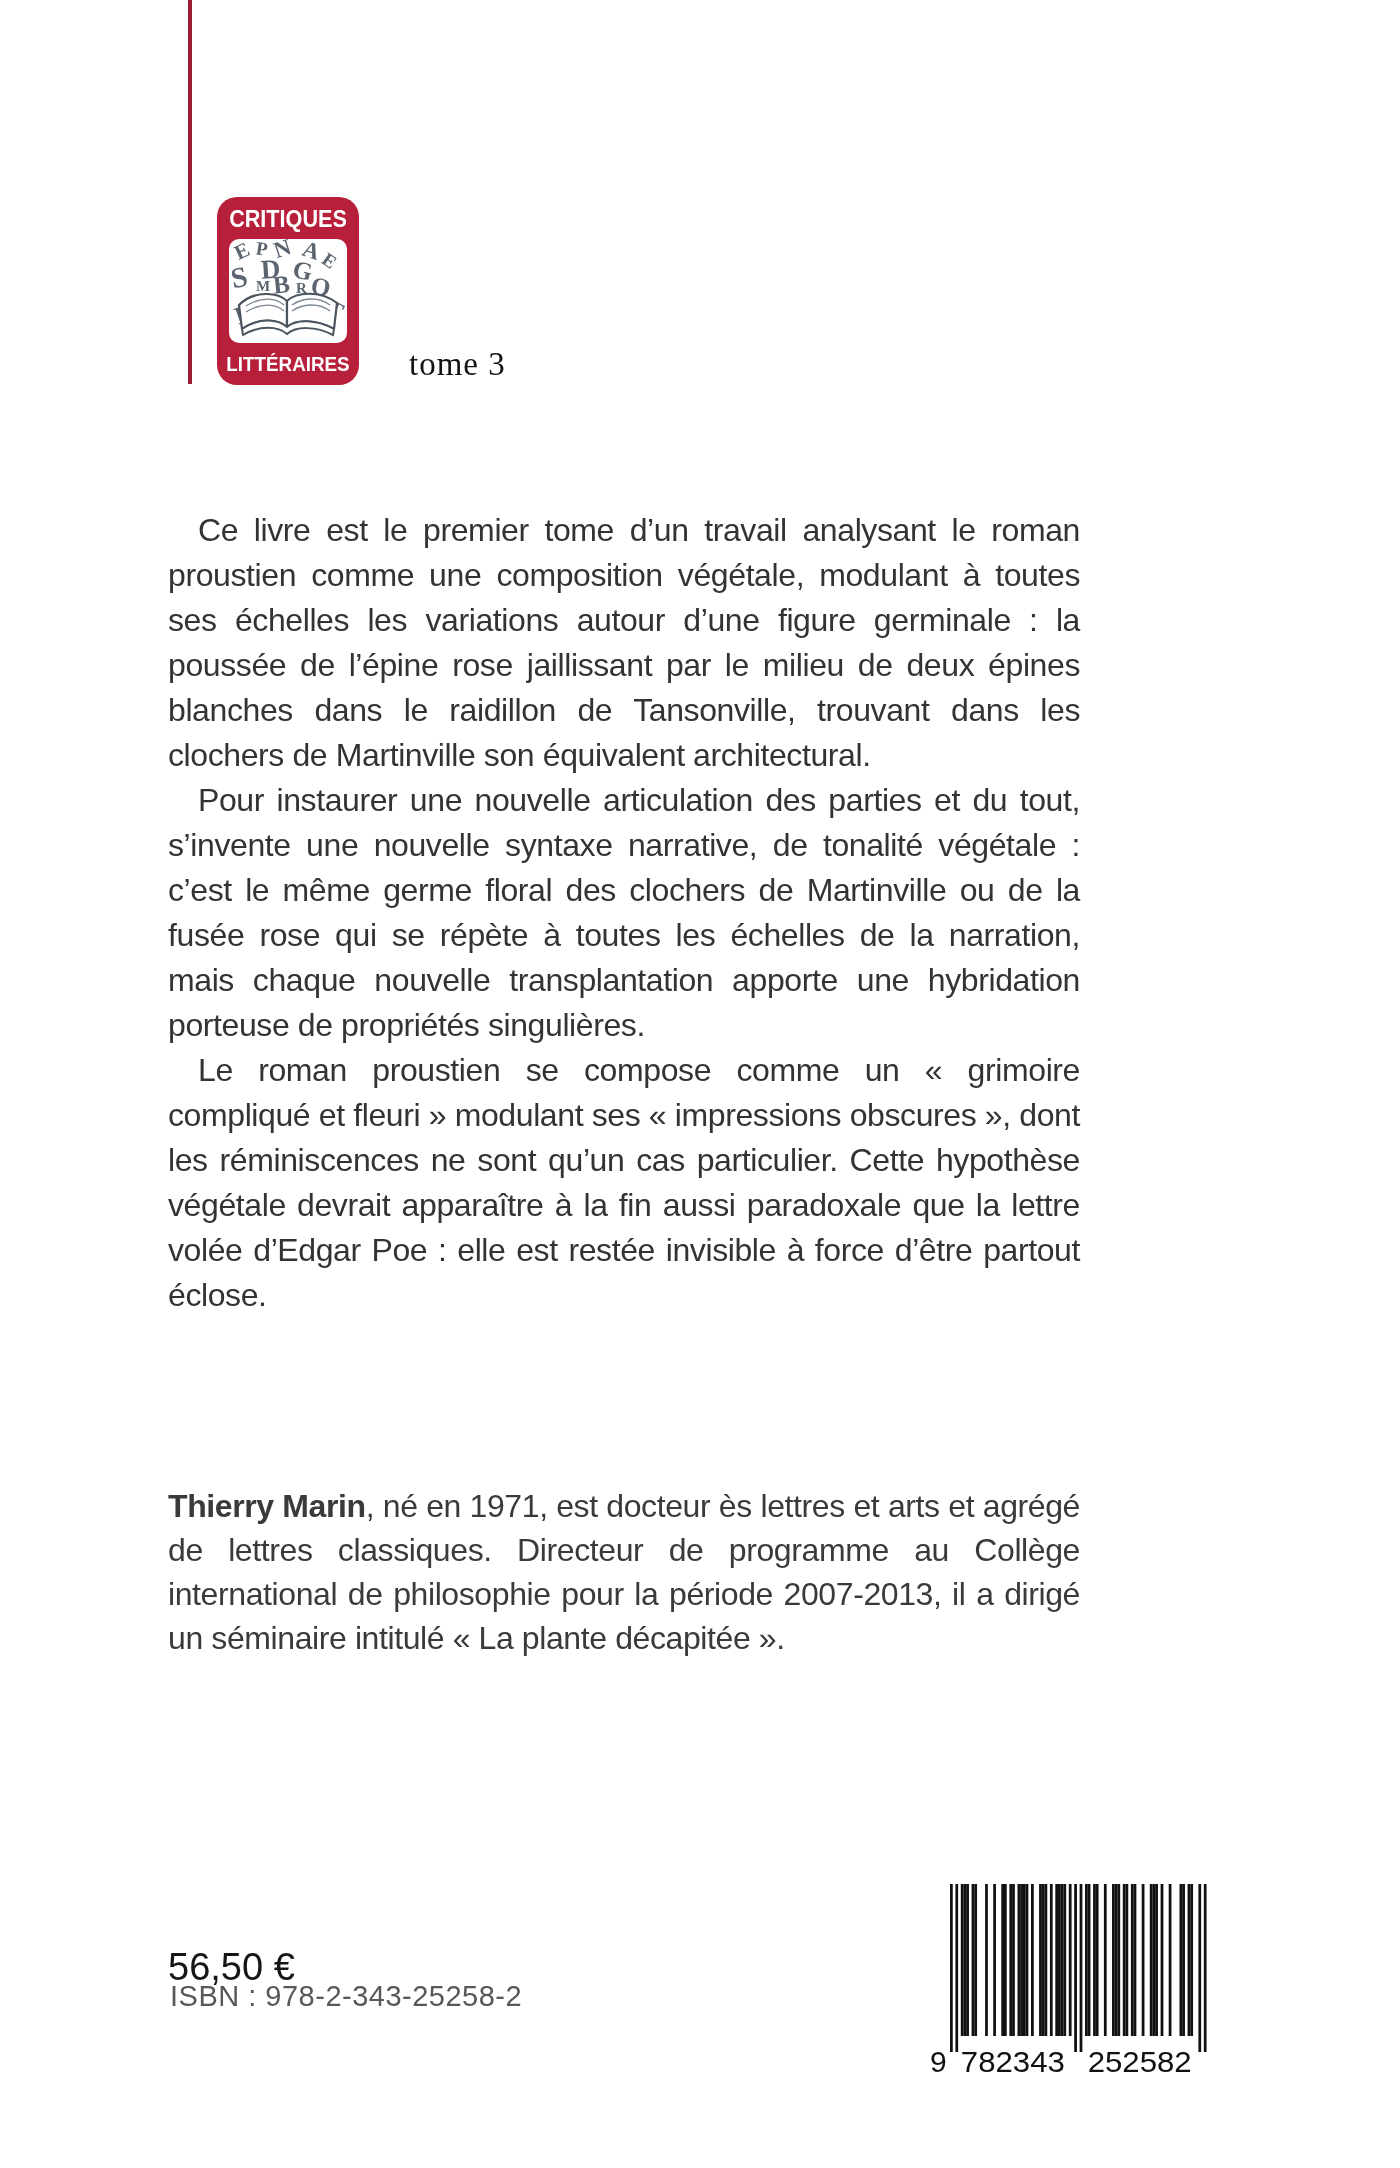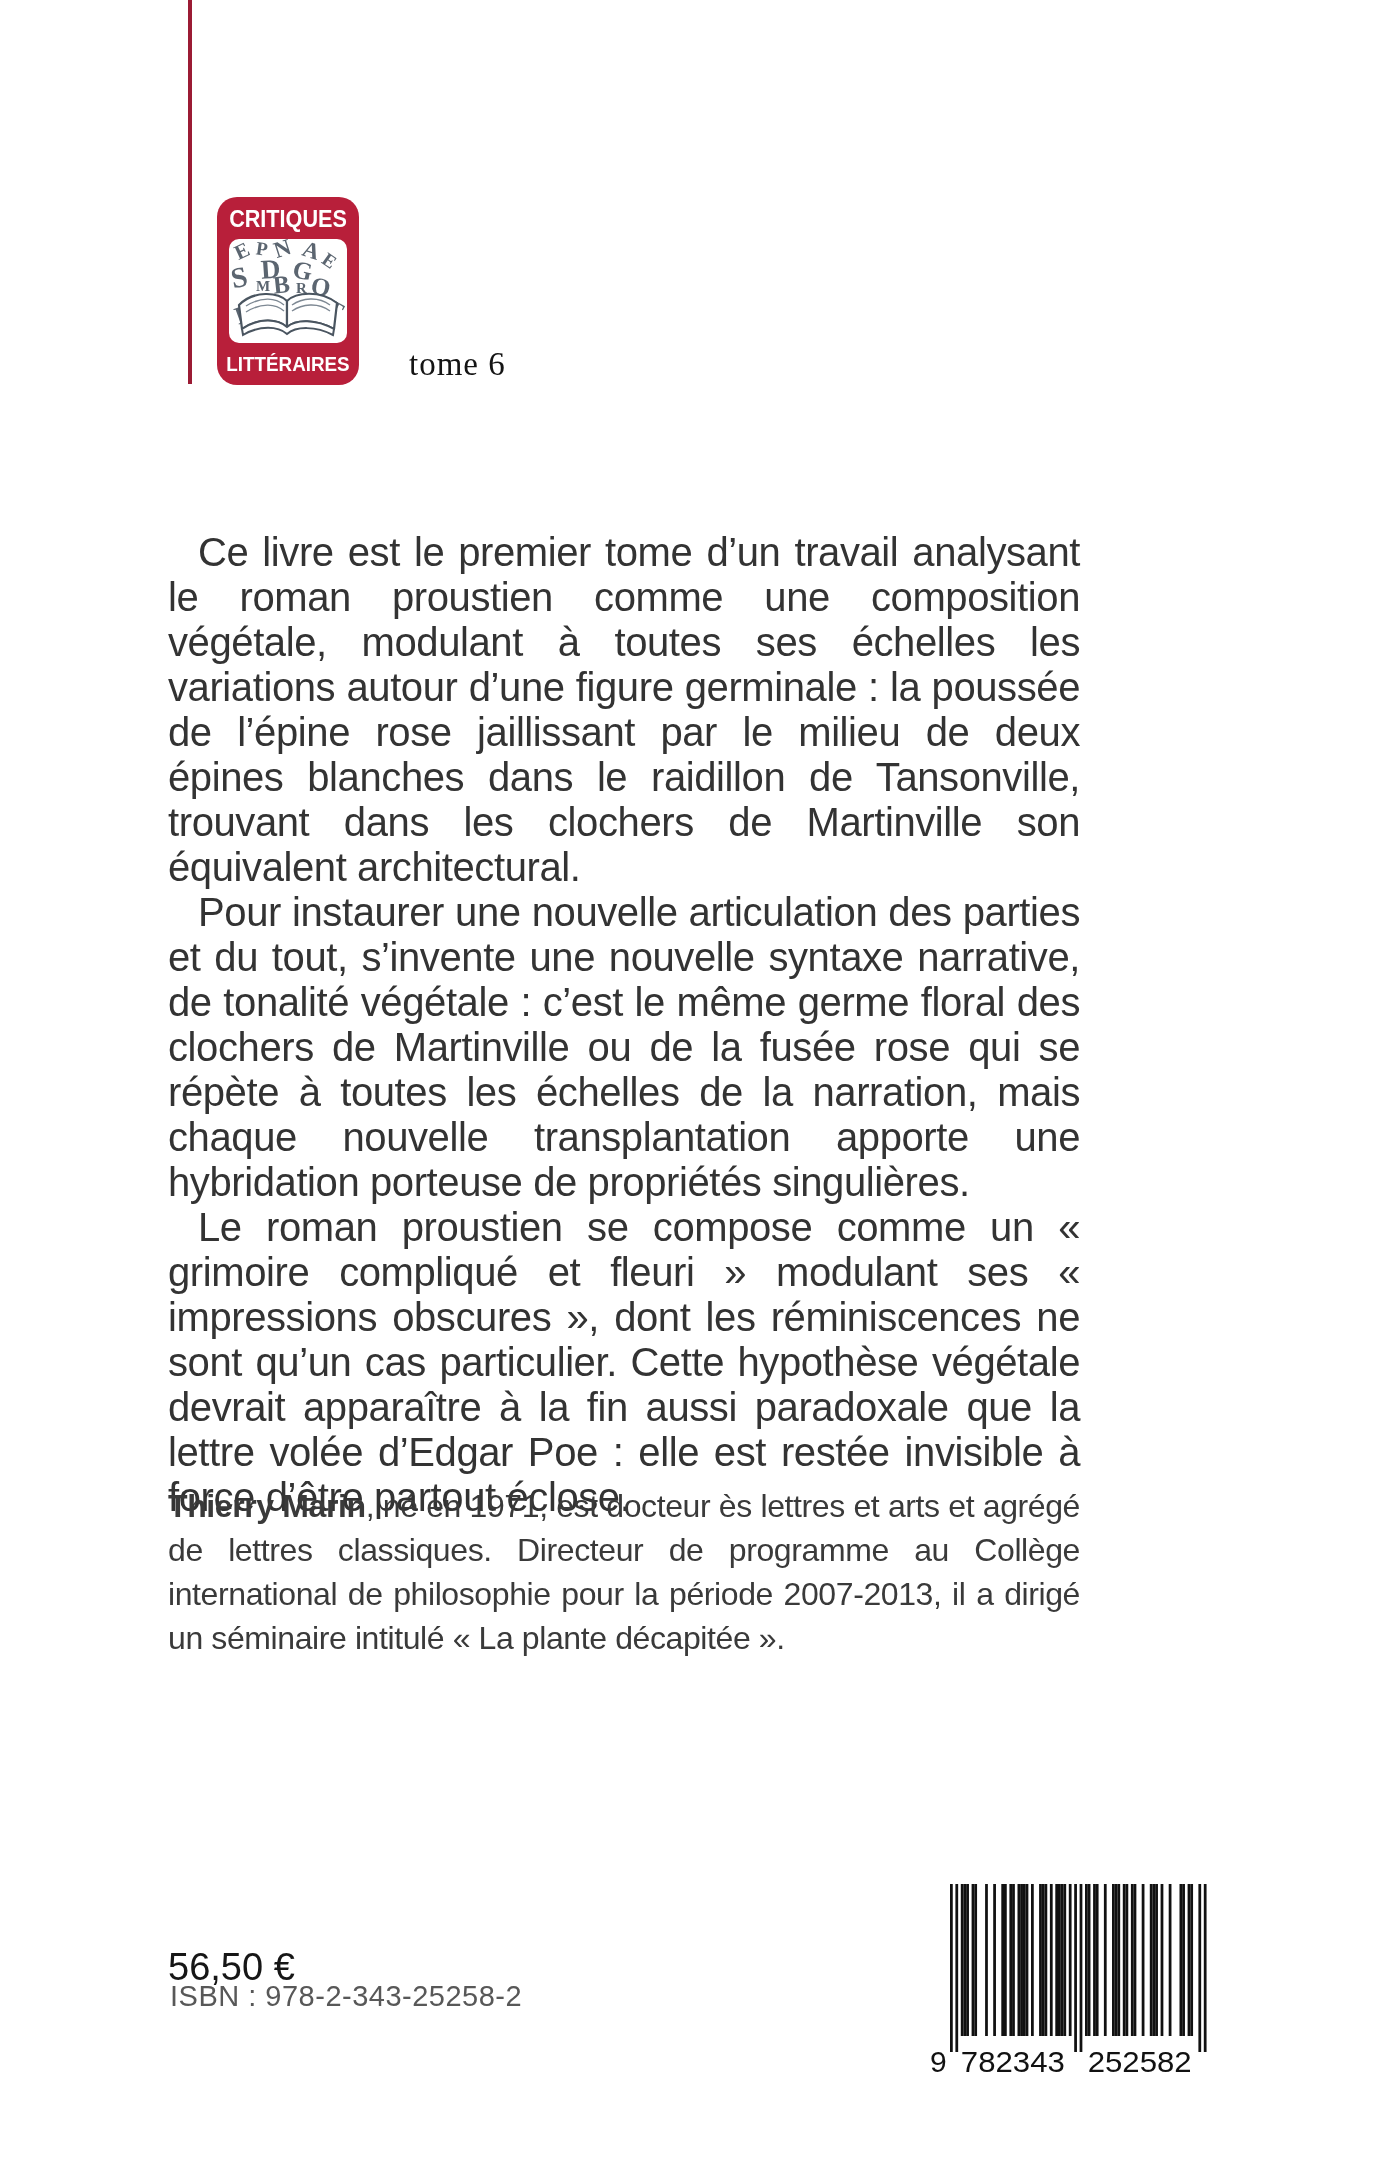--- a/index.html
+++ b/index.html
@@ -35,21 +35,21 @@
   .book-svg{position:absolute;left:3px;top:46px;}
 
   
   .title{position:absolute;left:407px;top:283px;font-family:"Liberation Serif",serif;
          font-weight:700;font-size:42px;color:var(--title-red,#a51d36);letter-spacing:-.5px;white-space:nowrap;}
   .tome{position:absolute;left:409px;top:346px;font-family:"Liberation Serif",serif;
         font-size:33px;color:#141414;letter-spacing:1px;}
 
   
   .synopsis{position:absolute;left:168px;top:508px;width:912px;
-            font-size:40px;line-height:45px;letter-spacing:-.4px;color:#333;text-align:justify;margin-top:22px;}
+            font-size:32px;line-height:45px;letter-spacing:-.4px;color:#333;text-align:justify;}
   .synopsis p{margin:0;text-indent:30px;}
 
   
   .bio{position:absolute;left:168px;top:1452px;width:912px;font-size:32px;line-height:44px;
        letter-spacing:-.4px;color:#3a3a3a;text-align:justify;}
   .bio b{font-weight:700;}
 
   
   .cover-note{position:absolute;left:170px;top:1788px;font-size:27px;color:#4a4a4a;letter-spacing:-.2px;}
 
@@ -89,21 +89,21 @@
         <path d="M10,44 C28,32 46,34 55,42 C64,34 84,34 102,44 L101,50 C84,41 64,41 55,49 C46,41 28,40 11,50 Z" fill="#ffffff" stroke="#4a5560" stroke-width="2"></path>
         <path d="M14,21 C30,11 44,13 52,20" fill="none" stroke="#7d8893" stroke-width="1.4"></path>
         <path d="M14,27 C30,17 44,19 52,26" fill="none" stroke="#7d8893" stroke-width="1.4"></path>
         <path d="M60,20 C70,13 86,11 98,20" fill="none" stroke="#7d8893" stroke-width="1.4"></path>
         <path d="M60,26 C70,19 86,17 98,26" fill="none" stroke="#7d8893" stroke-width="1.4"></path>
       </svg>
     </div>
     <div class="logo-bottom">LITTÉRAIRES</div>
   </div>
 
-  <div class="tome">tome 6</div>
+  <div class="tome">tome 3</div>
 
   <div class="synopsis">
     <p>Ce livre est le premier tome d’un travail analysant le roman proustien comme une composition végétale, modulant à toutes ses échelles les variations autour d’une figure germinale : la poussée de l’épine rose jaillissant par le milieu de deux épines blanches dans le raidillon de Tansonville, trouvant dans les clochers de Martinville son équivalent architectural.</p>
     <p>Pour instaurer une nouvelle articulation des parties et du tout, s’invente une nouvelle syntaxe narrative, de tonalité végétale : c’est le même germe floral des clochers de Martinville ou de la fusée rose qui se répète à toutes les échelles de la narration, mais chaque nouvelle transplantation apporte une hybridation porteuse de propriétés singulières.</p>
     <p>Le roman proustien se compose comme un « grimoire compliqué et fleuri » modulant ses « impressions obscures », dont les réminiscences ne sont qu’un cas particulier. Cette hypothèse végétale devrait apparaître à la fin aussi paradoxale que la lettre volée d’Edgar Poe : elle est restée invisible à force d’être partout éclose.</p>
   </div>
 
   <p class="bio"><b>Thierry Marin</b><span>, né en 1971, est docteur ès lettres et arts et agrégé de lettres classiques. Directeur de programme au Collège international de philosophie pour la période 2007-2013, il a dirigé un séminaire intitulé « La plante décapitée ».</span></p>
 
 

